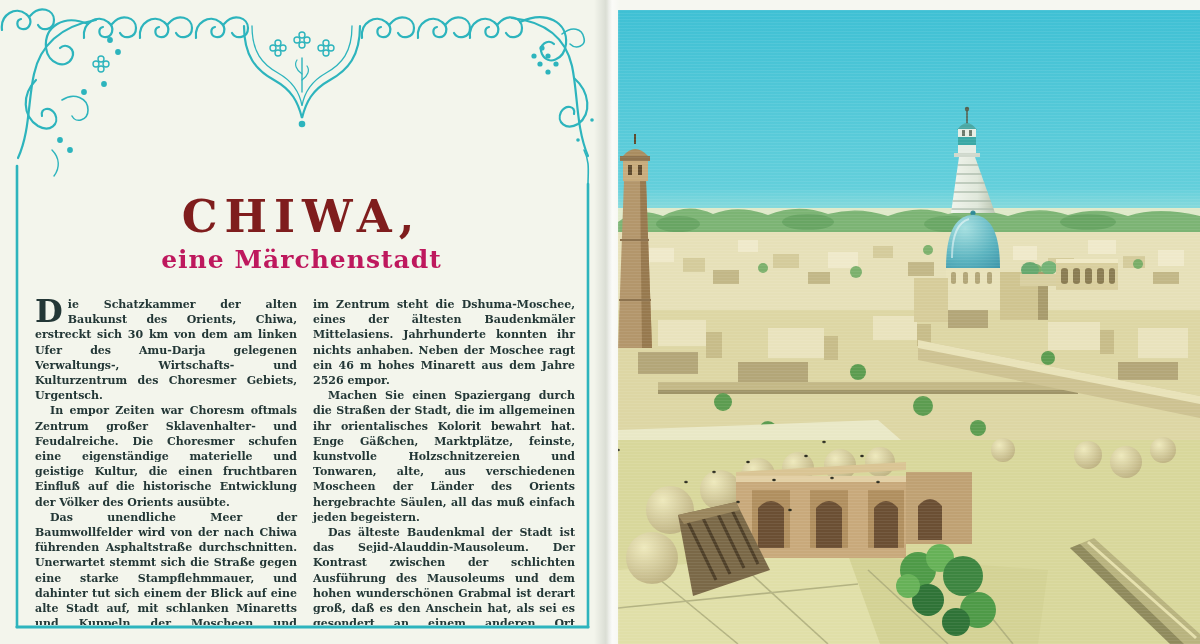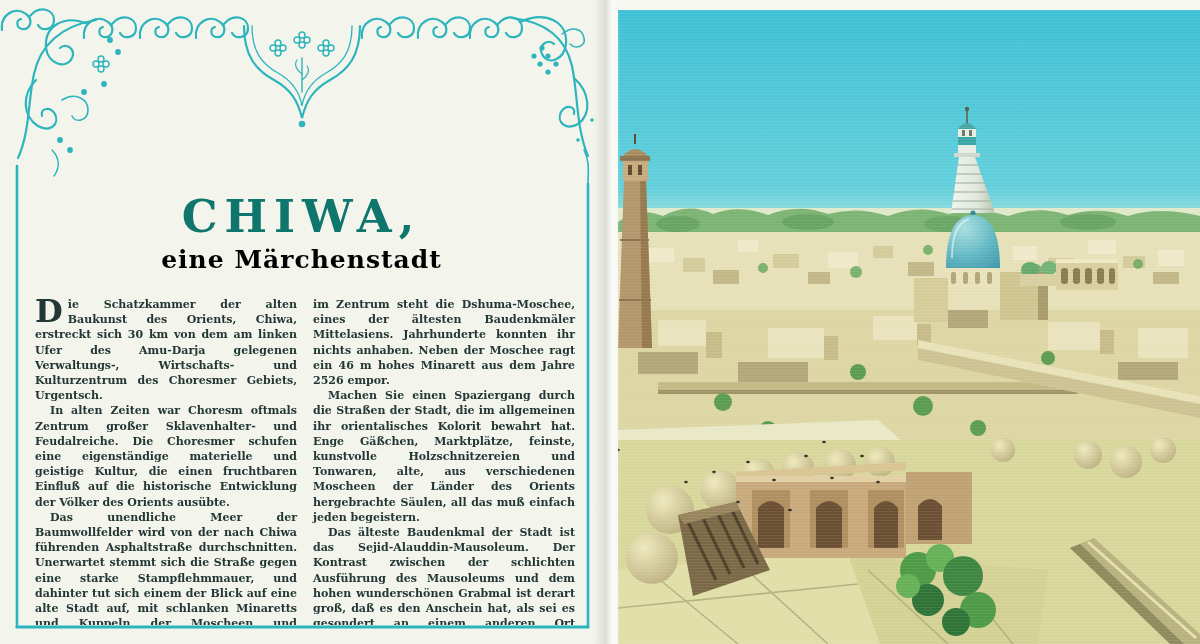--- a/index.html
+++ b/index.html
@@ -3,22 +3,22 @@
 <meta charset="utf-8">
 <style>
   html,body{margin:0;padding:0;background:#e8eae2;}
   .spread{position:relative;width:1200px;height:644px;overflow:hidden;background:#eef0e7;font-family:"DejaVu Serif",serif;}
   .page-left{position:absolute;left:0;top:0;width:608px;height:644px;background:#f3f5ec;}
   .page-right{position:absolute;left:608px;top:0;width:592px;height:644px;background:#f6f7f1;}
   .gutter{position:absolute;left:594px;top:0;width:26px;height:644px;z-index:5;
     background:linear-gradient(90deg,rgba(90,100,90,0) 0%,rgba(90,100,90,.16) 45%,rgba(255,255,255,.5) 70%,rgba(90,100,90,0) 100%);}
   .ornament{position:absolute;left:0;top:0;z-index:1;}
   .header{position:absolute;left:17px;right:22px;top:190px;text-align:center;z-index:2;}
-  .title{font-size:45px;font-weight:bold;letter-spacing:7px;color:#0f766e;margin:0;}
-  .subtitle{font-size:25px;font-weight:bold;letter-spacing:1px;color:#000000;margin:2px 0 0 0;}
+  .title{font-size:45px;font-weight:bold;letter-spacing:7px;color:#7f1d1d;margin:0;}
+  .subtitle{font-size:25px;font-weight:bold;letter-spacing:1px;color:#be185d;margin:2px 0 0 0;}
   .columns{position:absolute;left:35px;top:297px;width:541px;height:328px;display:flex;gap:16px;overflow:hidden;z-index:2;}
   .col{width:262px;}
   .col p{margin:0;text-align:justify;font-weight:700;font-size:11px;line-height:15.2px;color:#233736;}
   .col p.indent{text-indent:15px;}
   .lead::first-letter{float:left;font-size:32px;line-height:26px;padding:1px 5px 0 0;}
   .photo{position:absolute;left:10px;top:10px;}
 </style>
 </head>
 <body>
 
@@ -111,21 +111,21 @@
     </svg>
 
     <header class="header">
       <h1 class="title">CHIWA,</h1>
       <h2 class="subtitle">eine Märchenstadt</h2>
     </header>
 
     <div class="columns">
       <div class="col">
         <p class="lead">Die Schatzkammer der alten Baukunst des Orients, Chiwa, erstreckt sich 30 km von dem am linken Ufer des Amu-Darja gelegenen Verwaltungs-, Wirtschafts- und Kulturzentrum des Choresmer Gebiets, Urgentsch.</p>
-        <p class="indent">In alten Zeiten war Choresm oftmals Zentrum großer Sklavenhalter- und Feudalreiche. Die Choresmer schufen eine eigenständige materielle und geistige Kultur, die einen fruchtbaren Einfluß auf die historische Entwicklung der Völker des Orients ausübte.</p>
+        <p class="indent">In empor Zeiten war Choresm oftmals Zentrum großer Sklavenhalter- und Feudalreiche. Die Choresmer schufen eine eigenständige materielle und geistige Kultur, die einen fruchtbaren Einfluß auf die historische Entwicklung der Völker des Orients ausübte.</p>
         <p class="indent">Das unendliche Meer der Baumwollfelder wird von der nach Chiwa führenden Asphaltstraße durchschnitten. Unerwartet stemmt sich die Straße gegen eine starke Stampflehmmauer, und dahinter tut sich einem der Blick auf eine alte Stadt auf, mit schlanken Minaretts und Kuppeln der Moscheen und Medressen. In Chiwa sind bedeutend mehr Baudenkmäler als in Samarkand erhalten geblieben. Das Alter vieler dieser Denkmäler wird nach Jahrhunderten gezählt.</p>
 
       </div>
       <div class="col">
         <p>im Zentrum steht die Dshuma-Moschee, eines der ältesten Baudenkmäler Mittelasiens. Jahrhunderte konnten ihr nichts anhaben. Neben der Moschee ragt ein 46 m hohes Minarett aus dem Jahre 2526 empor.</p>
         <p class="indent">Machen Sie einen Spaziergang durch die Straßen der Stadt, die im allgemeinen ihr orientalisches Kolorit bewahrt hat. Enge Gäßchen, Marktplätze, feinste, kunstvolle Holzschnitzereien und Tonwaren, alte, aus verschiedenen Moscheen der Länder des Orients hergebrachte Säulen, all das muß einfach jeden begeistern.</p>
         <p class="indent">Das älteste Baudenkmal der Stadt ist das Sejid-Alauddin-Mausoleum. Der Kontrast zwischen der schlichten Ausführung des Mausoleums und dem hohen wunderschönen Grabmal ist derart groß, daß es den Anschein hat, als sei es gesondert an einem anderen Ort errichtet.</p>
 
       </div>
     </div>

